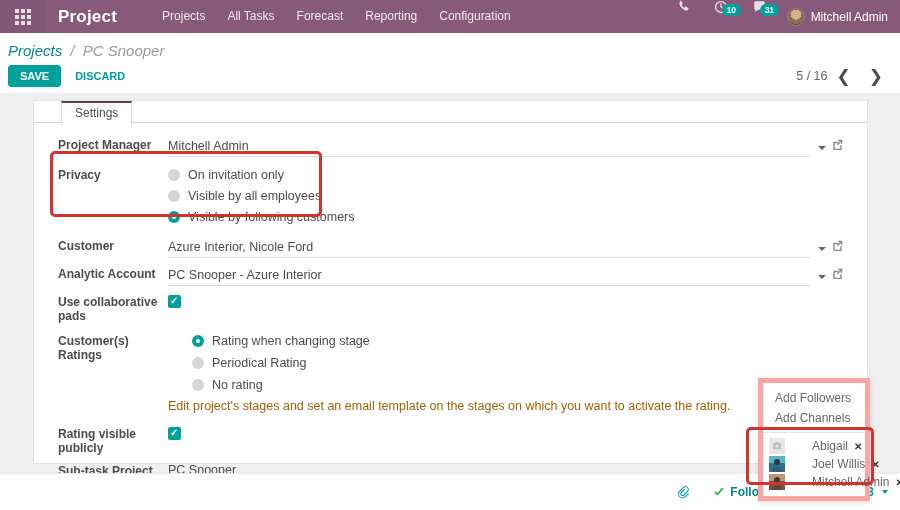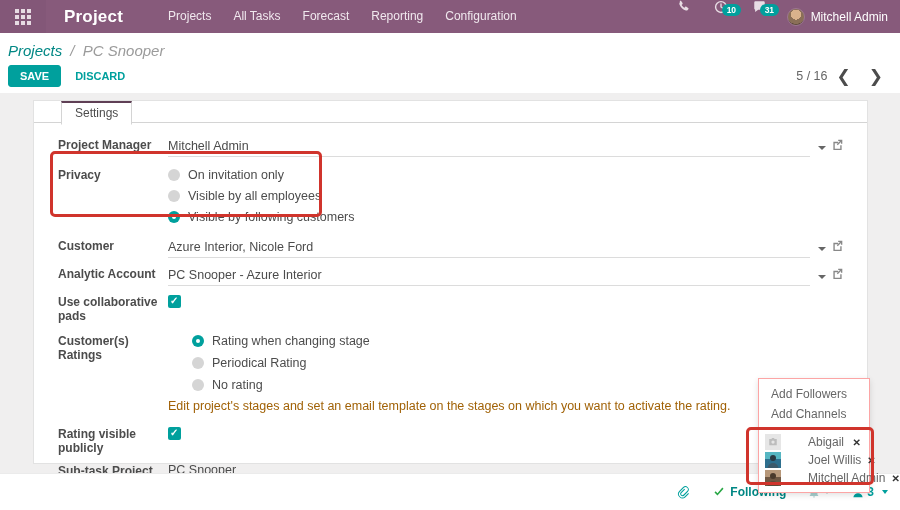--- a/index.html
+++ b/index.html
@@ -9,21 +9,21 @@
     position:relative; overflow:hidden; background:#fff; color:#4c4c4c;
   }
   
   .navbar {
     position:absolute; top:0; left:0; width:900px; height:33px;
     background:#875A7B; display:flex; align-items:center; color:#fff;
   }
   .apps-btn { width:46px; height:33px; display:flex; align-items:center; justify-content:center; background:#80547591; cursor:pointer; }
   .grid-icon { display:grid; grid-template-columns:repeat(3,4px); grid-gap:2px; }
   .grid-icon i { width:4px; height:4px; background:#e7dbe3; display:block; }
-  .brand { font-size:17px; font-weight:bold; margin:0 34px 0 18px; letter-spacing:.2px; }
+  .brand { font-size:17px; font-weight:bold; margin:0 34px 0 12px; letter-spacing:.2px; }
   .nav-menu { display:flex; height:33px; }
   .nav-item { font-size:12px; color:#f0e8ee; padding:0 11px; line-height:33px; cursor:pointer; }
   .nav-spacer { flex:1; }
   .sys-icons { display:flex; align-items:center; height:33px; }
   .sys-btn { position:relative; padding:0 12px; height:33px; display:flex; align-items:flex-start; cursor:pointer; }
   .badge {
     position:absolute; top:4px; left:20px; background:#00A09D; color:#fff;
     font-size:8.5px; font-weight:bold; border-radius:7px; padding:1px 5px; line-height:1.2;
   }
   .user-menu { display:flex; align-items:center; padding:0 12px 0 8px; cursor:pointer; }
@@ -75,21 +75,21 @@
   .radio.sel { background:#00A09D; }
   .radio.sel::after { content:""; position:absolute; left:4px; top:4px; width:4px; height:4px; background:#fff; border-radius:50%; }
   .radio-lbl { font-size:12.5px; color:#4c4c4c; }
   .checkbox { width:13px; height:13px; background:#00A09D; border-radius:2px; position:relative; margin-top:2px; cursor:pointer; }
   .checkbox::after { content:"✓"; position:absolute; color:#fff; font-size:10px; left:2px; top:0px; font-weight:bold; }
   .help-text { font-size:12.5px; color:#a16207; margin:3px 0 12px 0; }
 
   
   .follow-dropdown {
     position:absolute; left:758px; top:378px; width:112px; background:#fff;
-    border:1px solid #fca5a5; box-shadow:0 2px 6px rgba(0,0,0,.12); z-index:40;
+    border:5px solid #fca5a5; box-shadow:0 2px 6px rgba(0,0,0,.12); z-index:40;
     padding:5px 0;
   }
   .fd-item { font-size:12px; color:#666; padding:3px 12px; cursor:pointer; white-space:nowrap; }
   .fd-divider { border-top:1px solid #e4e4e4; margin:4px 0; }
   .follower-row { display:flex; align-items:center; padding:1px 8px 1px 6px; height:18px; }
   .f-avatar { width:16px; height:16px; margin-right:8px; flex:none; display:flex; align-items:center; justify-content:center; }
   .f-avatar.ph { background:#e6e6e6; }
   .f-avatar.joel { background:linear-gradient(180deg,#56b6c2 0 45%, #2e6f8e 46%); }
   .f-avatar.mitchell { background:linear-gradient(180deg,#b7987a 0 45%, #6f5844 46%); }
   .f-name { font-size:12px; color:#666; flex:1; white-space:nowrap;margin-left:19px; }

